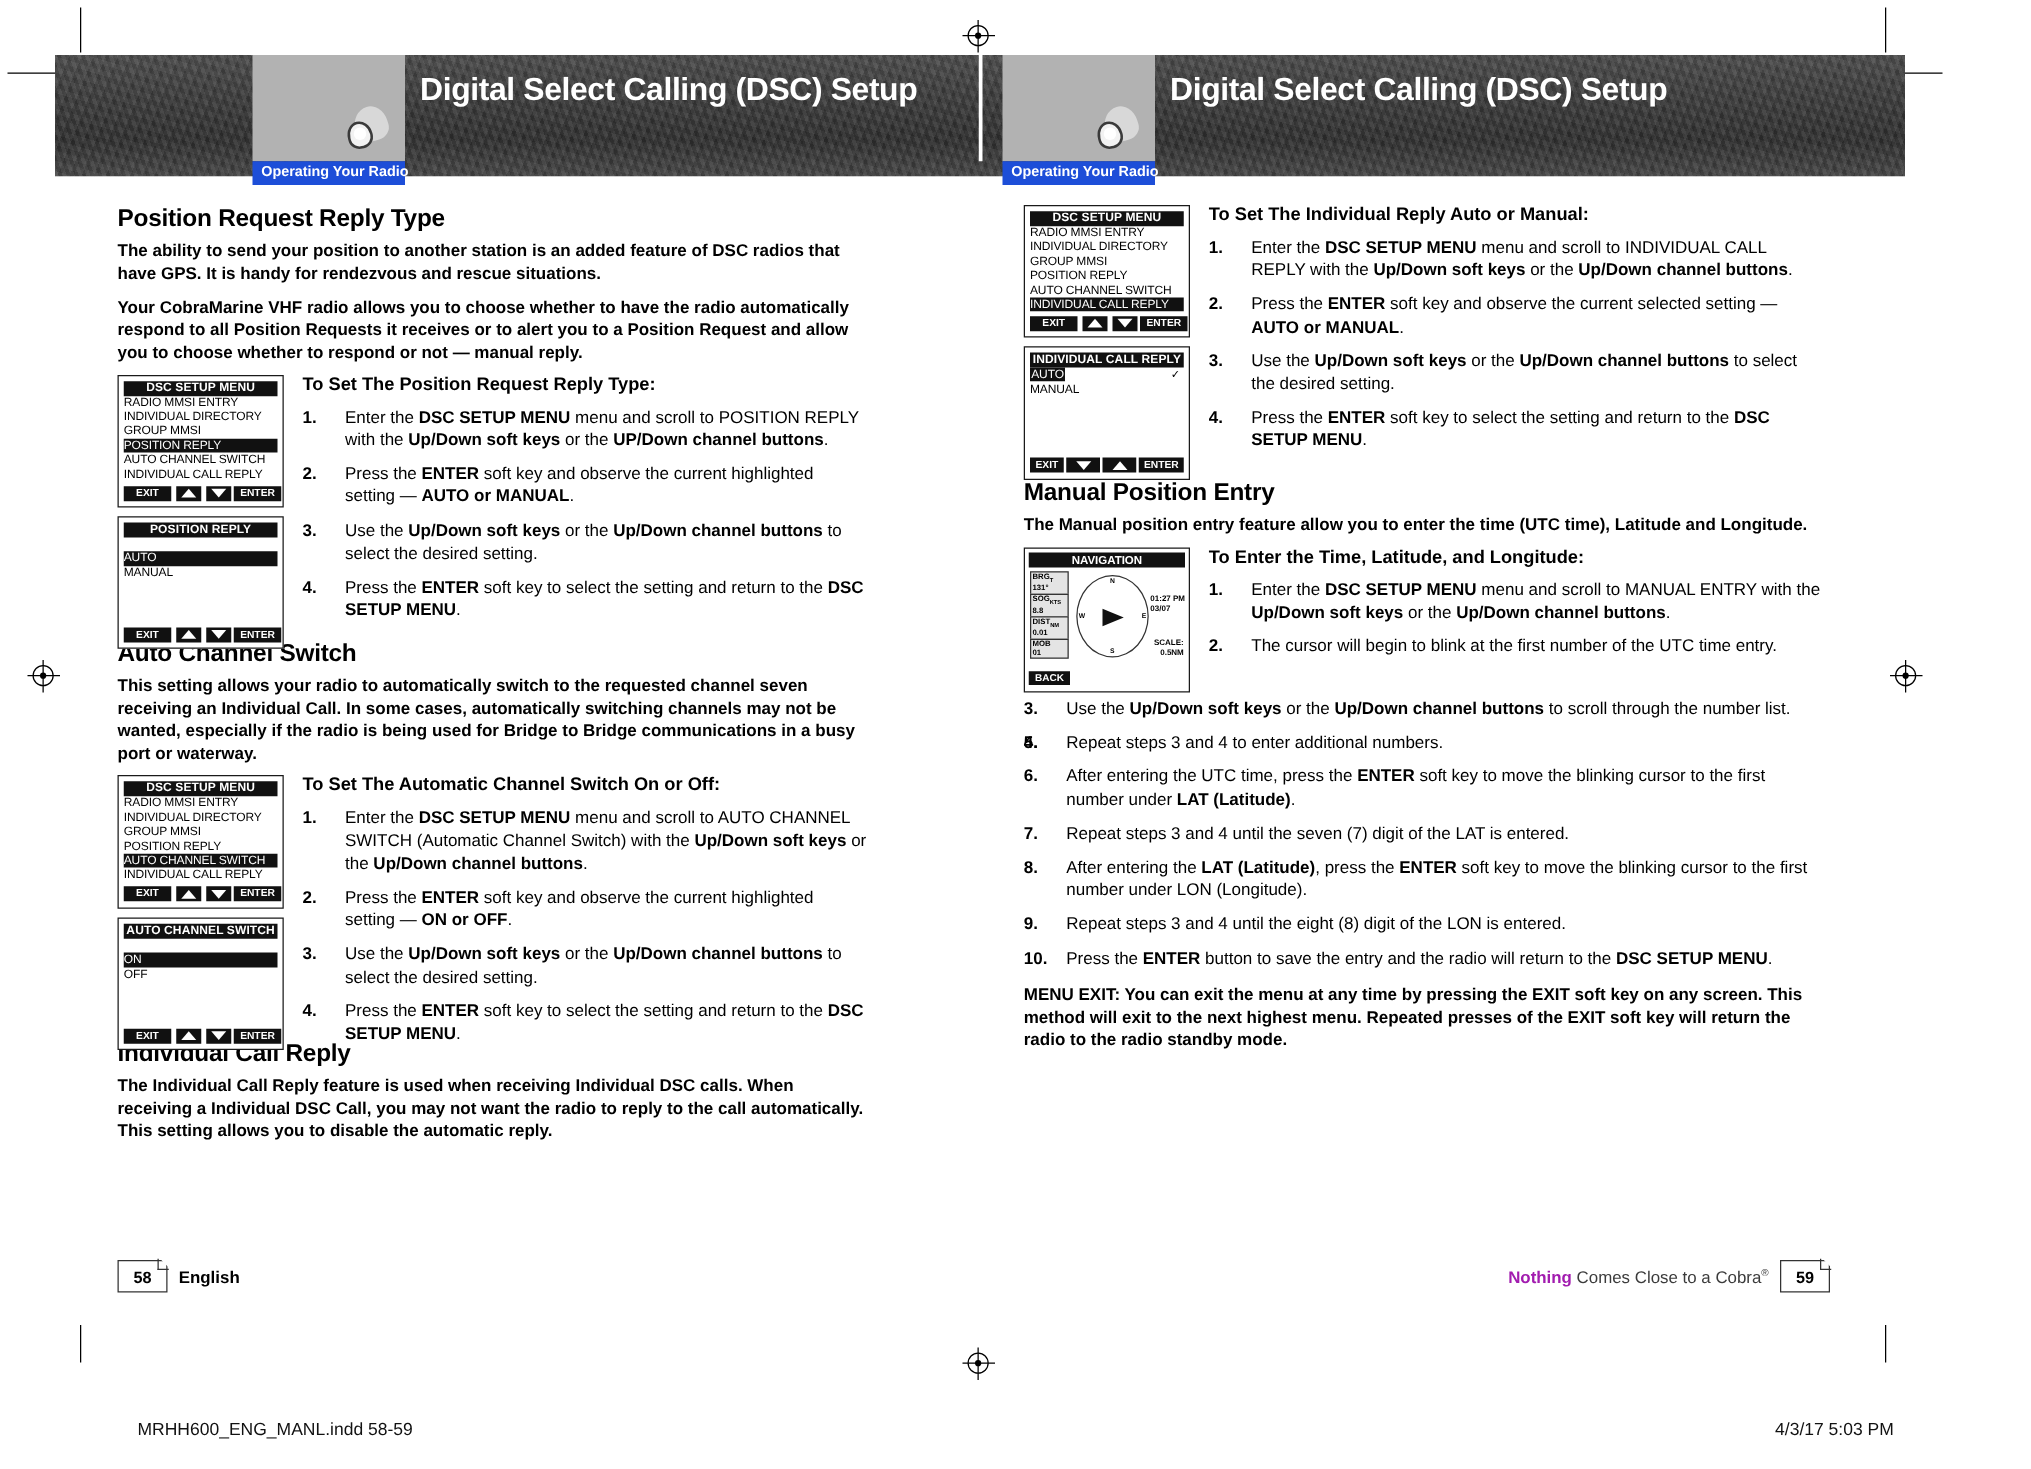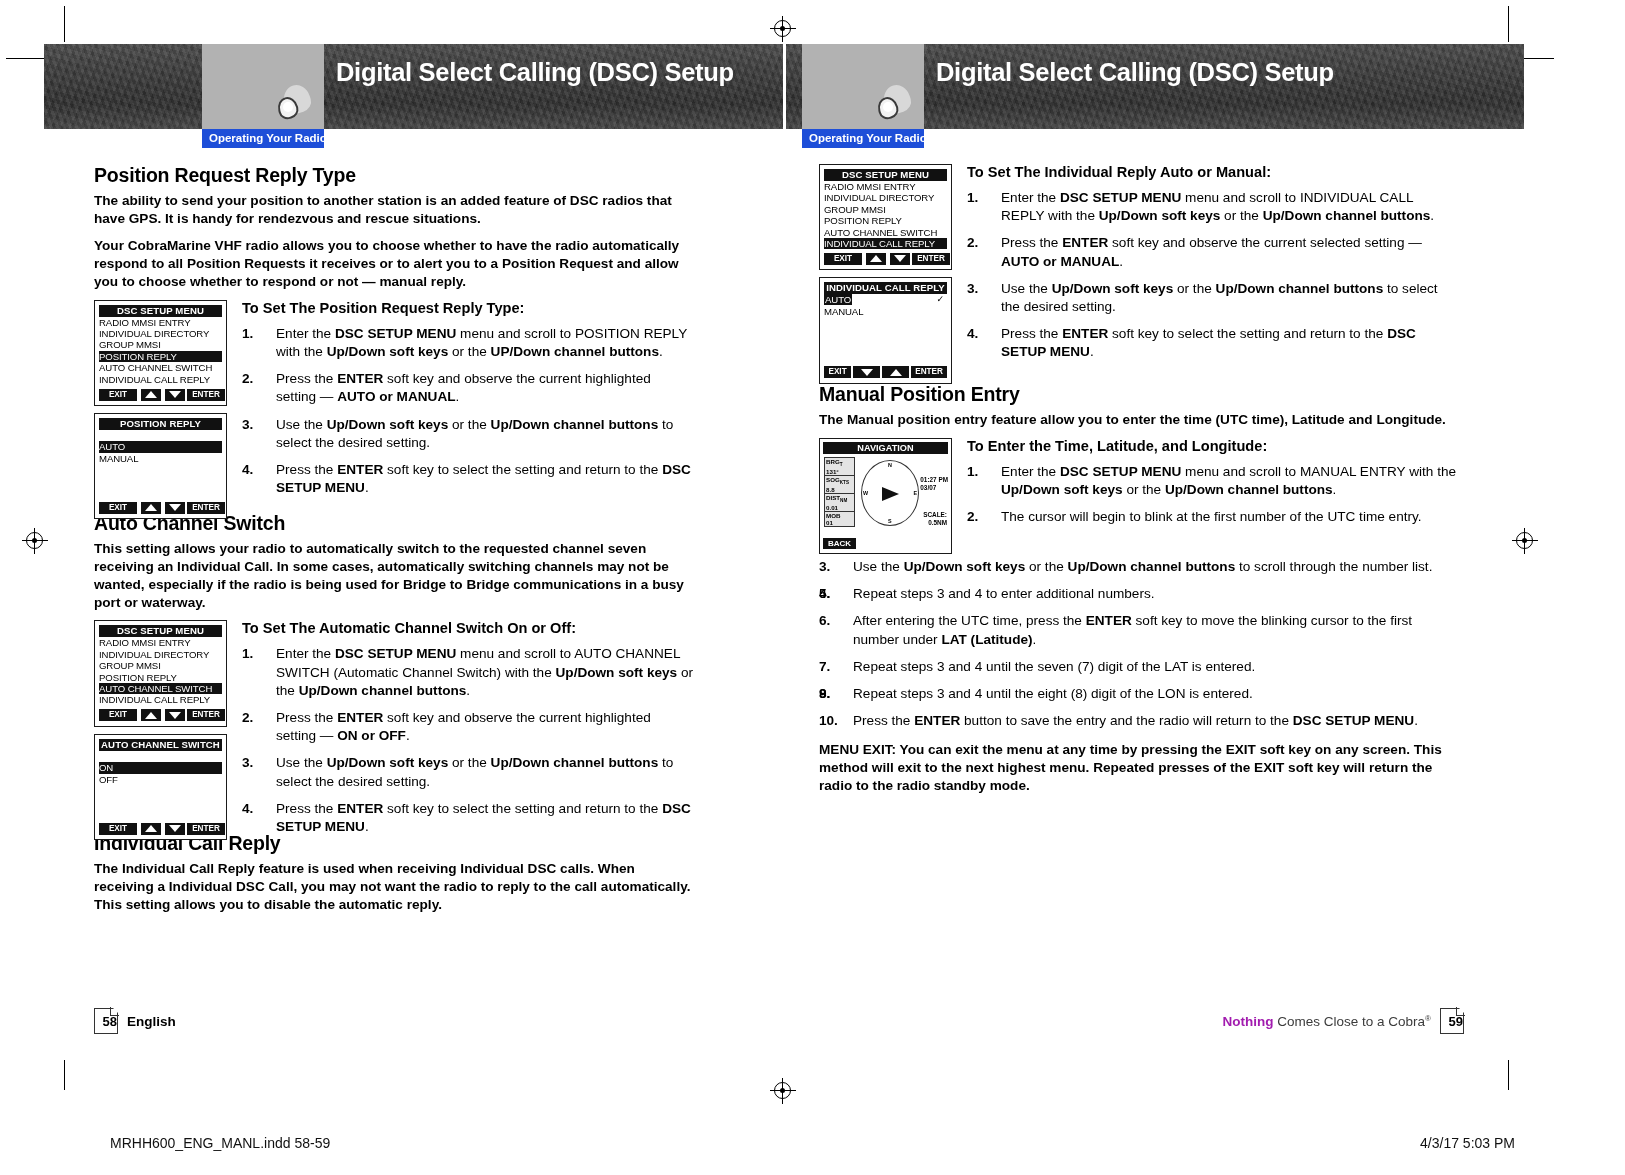--- a/index.html
+++ b/index.html
@@ -13,21 +13,21 @@
   .reg:before{left:12px;top:0;width:1.4px;height:26px;}
   .reg:after{top:12px;left:0;height:1.4px;width:26px;}
   .reg .ring{position:absolute;left:4px;top:4px;width:17px;height:17px;
              border:1.6px solid #000;border-radius:50%;box-sizing:border-box;}
   .reg .dot{position:absolute;left:10px;top:10px;width:5px;height:5px;background:#000;border-radius:50%;}
 
   
   .spread{position:absolute;left:44px;top:44px;width:1480px;height:990px;}
 
   
-  .header{position:absolute;left:0;top:0;width:1480px;height:85px;
+  .header{position:absolute;left:0;top:0;width:1480px;height:97px;
     background:
       repeating-linear-gradient(112deg, rgba(255,255,255,.045) 0 2px, rgba(0,0,0,.05) 2px 5px, rgba(255,255,255,.02) 5px 9px),
       repeating-linear-gradient(71deg, rgba(255,255,255,.05) 0 3px, rgba(0,0,0,.06) 3px 6px),
       repeating-linear-gradient(16deg, rgba(255,255,255,.03) 0 4px, rgba(0,0,0,.04) 4px 8px),
       linear-gradient(180deg,#4a4a4a 0%,#3c3c3c 30%,#2e2e2e 70%,#444 100%);
   }
   .hdr-half{position:absolute;top:0;width:740px;height:85px;}
   .hdr-half.right{left:740px;}
   .hdr-half.left{left:0;}
   .hdr-gap{position:absolute;left:739px;top:0;width:3px;height:85px;background:#fff;}
@@ -112,22 +112,22 @@
   .navlcd .compass .e{right:1px;top:29px;}
   .navlcd .arrowhead{position:absolute;left:20px;top:26px;width:0;height:0;
        border-top:7px solid transparent;border-bottom:7px solid transparent;border-left:17px solid #111;}
   .navlcd .nv-time{position:absolute;right:0px;top:20px;font-size:6.4px;font-weight:bold;text-align:left;line-height:8px;}
   .navlcd .nv-scale{position:absolute;right:1px;bottom:4px;font-size:6.4px;font-weight:bold;text-align:right;line-height:8px;}
   .navlcd .nv-back{margin-top:1px;}
   .navlcd .nv-back span{background:#111;color:#fff;font-size:8px;font-weight:bold;padding:0 5px;line-height:11px;display:inline-block;}
 
   
   .footer{position:absolute;bottom:0;font-size:13px;font-weight:bold;}
-  .pagebadge{display:inline-block;position:relative;border:1.6px solid #333;width:24px;height:26px;
-     box-sizing:border-box;text-align:right;font-size:13px;font-weight:bold;line-height:26px;vertical-align:middle;}
+  .pagebadge{display:inline-block;position:relative;border:1.6px solid #333;width:40px;height:26px;
+     box-sizing:border-box;text-align:center;font-size:13px;font-weight:bold;line-height:26px;vertical-align:middle;}
   .pagebadge:after{content:"";position:absolute;right:-1.6px;top:-1.6px;border-left:7px solid transparent;
      border-top:7px solid #fff;}
   .pagebadge:before{content:"";position:absolute;right:-1.6px;top:-1.6px;width:8px;height:8px;
      border-left:1.6px solid #333;border-bottom:1.6px solid #333;transform:rotate(0deg);}
   .foot-left{left:50px;bottom:0;}
   .foot-left .lang{margin-left:9px;vertical-align:middle;font-size:13.5px;font-weight:bold;}
   .foot-right{right:60px;bottom:0;text-align:right;}
   .foot-right .tag{font-size:13.5px;vertical-align:middle;margin-right:9px;color:#3b3b3b;font-weight:normal;}
   .foot-right .tag b{font-weight:bold;color:#a21caf;}
   .foot-right .tag sup{font-size:8px;}
@@ -453,21 +453,21 @@
         </ol>
       </div>
     </div>
 
     <ol class="steps" style="margin-top:12px;">
       <li><span class="num">3.</span><span class="txt">Use the <b>Up/Down soft keys</b> or the <b>Up/Down channel buttons</b> to scroll through the number list.</span></li>
       <li><span class="num">4.</span></li>
       <li><span class="num">5.</span><span class="txt">Repeat steps 3 and 4 to enter additional numbers.</span></li>
       <li><span class="num">6.</span><span class="txt">After entering the UTC time, press the <b>ENTER</b> soft key to move the blinking cursor to the first number under <b>LAT (Latitude)</b>.</span></li>
       <li><span class="num">7.</span><span class="txt">Repeat steps 3 and 4 until the seven (7) digit of the LAT is entered.</span></li>
-      <li><span class="num">8.</span></li>
+      <li><span class="num">8.</span><span class="txt">After entering the <b>LAT (Latitude)</b>, press the <b>ENTER</b> soft key to move the blinking cursor to the first number under LON (Longitude).</span></li>
       <li><span class="num">9.</span><span class="txt">Repeat steps 3 and 4 until the eight (8) digit of the LON is entered.</span></li>
       <li><span class="num">10.</span><span class="txt">Press the <b>ENTER</b> button to save the entry and the radio will return to the <b>DSC SETUP MENU</b>.</span></li>
     </ol>
 
     <p class="body" style="margin-top:11px;"><b>MENU EXIT:</b> You can exit the menu at any time by pressing the <b>EXIT</b> soft key on any screen. This method will exit to the next highest menu. Repeated presses of the <b>EXIT</b> soft key will return the radio to the radio standby mode.</p>
   </div>
 
   <div class="footer foot-left">
     <span class="pagebadge">58</span><span class="lang">English</span>
   </div>

